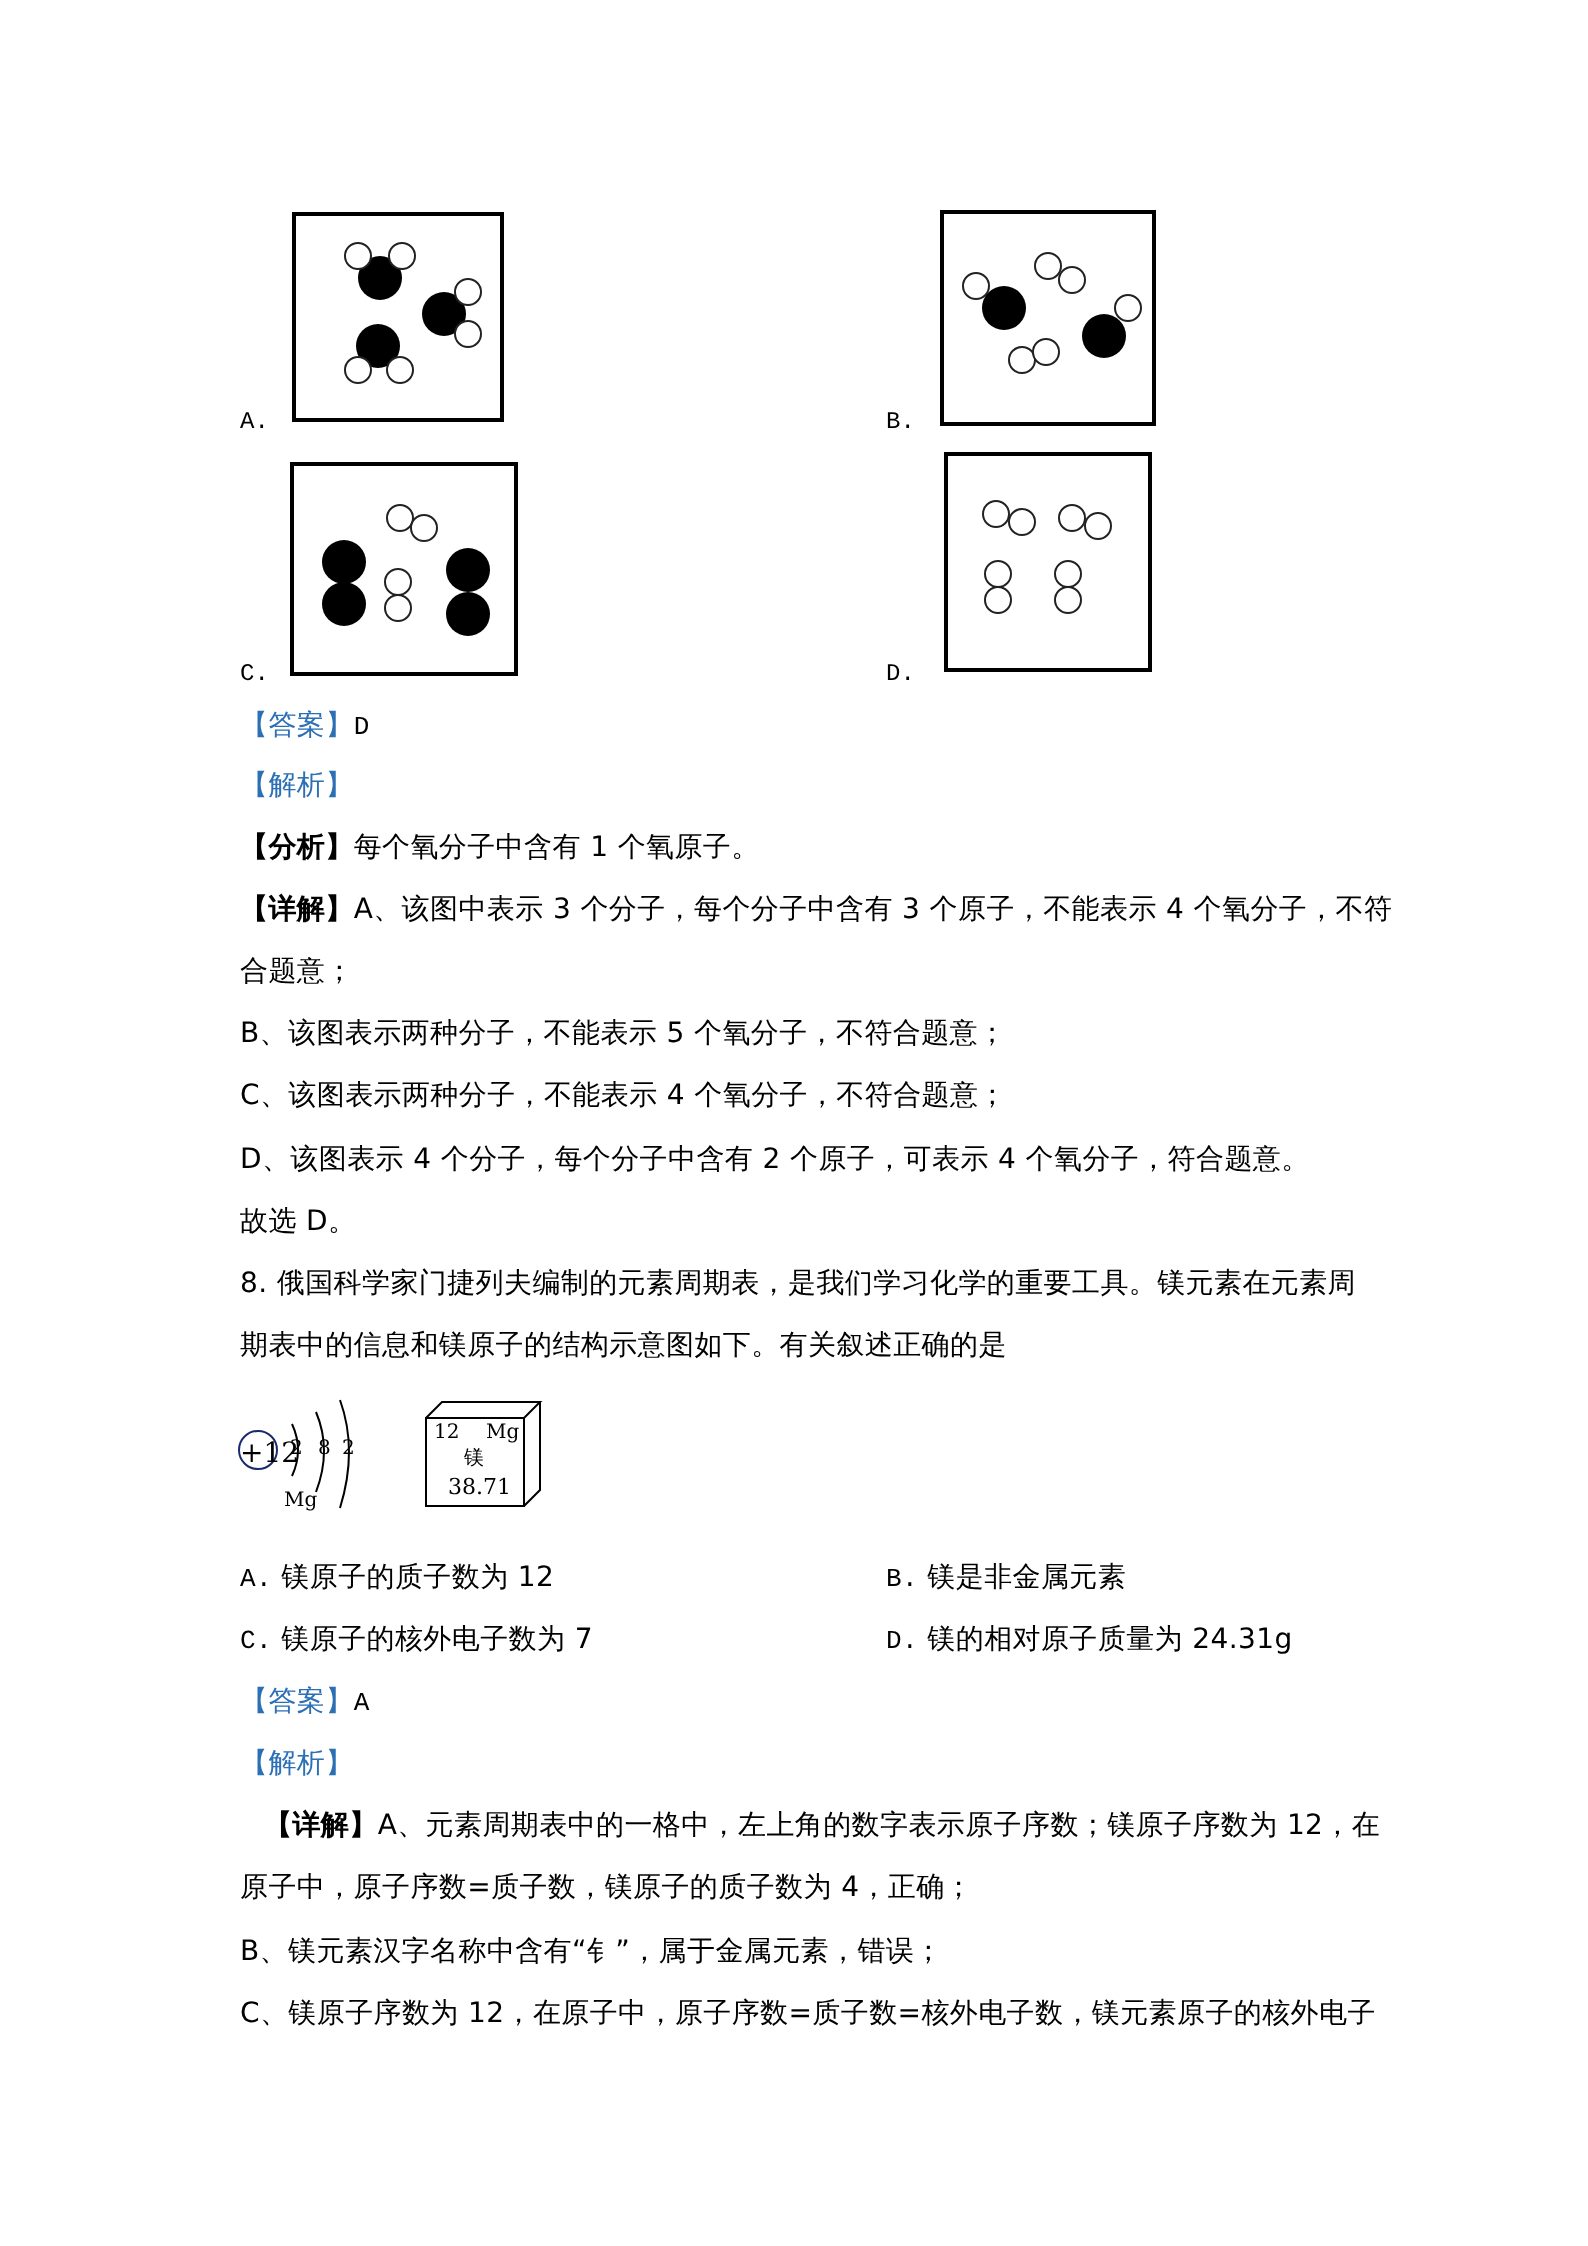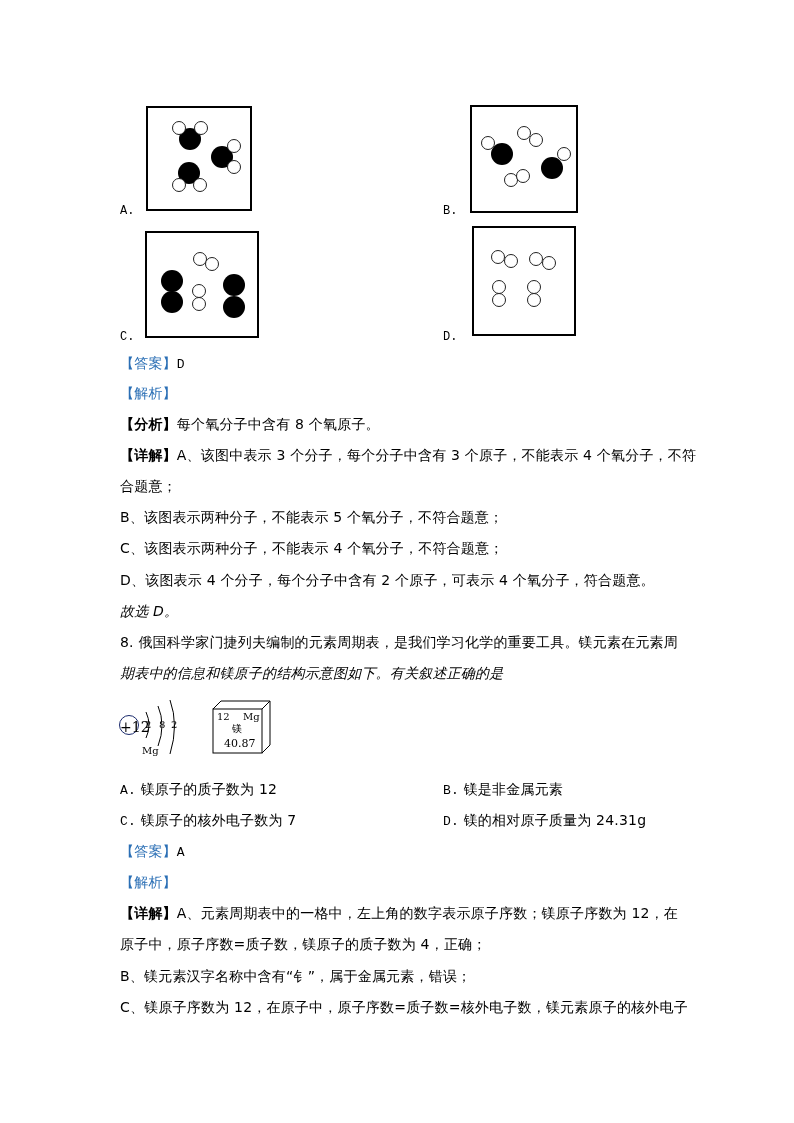--- a/index.html
+++ b/index.html
@@ -69,33 +69,33 @@
   <div class="atom small" style="left:53px;top:65px;"></div>
 </div>
 
 <div class="line" style="top:353px;">
   <span class="tag-blue">【答案】</span><span class="mono">D</span>
 </div>
 <div class="line" style="top:383px;">
   <span class="tag-blue">【解析】</span>
 </div>
 <div class="line" style="top:414px;">
-  <span style="font-weight:bold;">【分析】</span><span>每个氧分子中含有 8 个氧原子。</span>
+  <span style="font-weight:bold;">【分析】</span><span>每个氧分子中含有 1 个氧原子。</span>
 </div>
 <div class="line" style="top:445px;">
   <span style="font-weight:bold;">【详解】</span><span>A、该图中表示 3 个分子，每个分子中含有 3 个原子，不能表示 4 个氧分子，不符</span>
 </div>
 <div class="line" style="top:476px;">合题意；</div>
 <div class="line" style="top:507px;">B、该图表示两种分子，不能表示 5 个氧分子，不符合题意；</div>
 <div class="line" style="top:538px;">C、该图表示两种分子，不能表示 4 个氧分子，不符合题意；</div>
 <div class="line" style="top:570px;">D、该图表示 4 个分子，每个分子中含有 2 个原子，可表示 4 个氧分子，符合题意。</div>
-<div class="line" style="top:601px;font-style:italic;">故选 D。</div>
+<div class="line" style="top:601px;">故选 D。</div>
 
 <div class="line" style="top:632px;">8. 俄国科学家门捷列夫编制的元素周期表，是我们学习化学的重要工具。镁元素在元素周</div>
-<div class="line" style="top:663px;font-style:italic;">期表中的信息和镁原子的结构示意图如下。有关叙述正确的是</div>
+<div class="line" style="top:663px;">期表中的信息和镁原子的结构示意图如下。有关叙述正确的是</div>
 
 <div class="svgwrap" style="left:118px;top:698px;width:72px;height:62px;">
   <svg width="72" height="62" viewBox="0 0 72 62" xmlns="http://www.w3.org/2000/svg">
     <circle cx="11" cy="27" r="9.5" fill="none" stroke="#1a2a6c" stroke-width="1"></circle>
     <path d="M28 14 Q34 27 28 40" fill="none" stroke="#000" stroke-width="1"></path>
     <path d="M40 8 Q48 27 40 48" fill="none" stroke="#000" stroke-width="1"></path>
     <path d="M52 2 Q61 27 52 56" fill="none" stroke="#000" stroke-width="1"></path>
   </svg>
   <span class="abs" style="left:2px;top:21px;font-size:14px;">+12</span>
   <span class="abs" style="left:27px;top:21px;font-size:10px;">2</span>
@@ -106,21 +106,21 @@
 
 <div class="svgwrap" style="left:212px;top:700px;width:62px;height:55px;">
   <svg width="62" height="55" viewBox="0 0 62 55" xmlns="http://www.w3.org/2000/svg">
     <rect x="1" y="9" width="49" height="44" fill="#fff" stroke="#000" stroke-width="1"></rect>
     <polyline points="1,9 9,1 58,1 50,9" fill="none" stroke="#000" stroke-width="1"></polyline>
     <polyline points="58,1 58,45 50,53" fill="none" stroke="#000" stroke-width="1"></polyline>
   </svg>
   <span class="abs" style="left:5px;top:11px;font-size:10px;">12</span>
   <span class="abs" style="left:31px;top:11px;font-size:10px;">Mg</span>
   <span class="abs" style="left:20px;top:22px;font-size:10px;">镁</span>
-  <span class="abs" style="left:12px;top:37px;font-size:11px;">40.87</span>
+  <span class="abs" style="left:12px;top:37px;font-size:11px;">38.71</span>
 </div>
 
 <div class="line" style="top:779px;">
   <span class="mono">A.</span> <span>镁原子的质子数为 12</span>
 </div>
 <div class="line" style="top:779px;left:443px;">
   <span class="mono">B.</span> <span>镁是非金属元素</span>
 </div>
 <div class="line" style="top:810px;">
   <span class="mono">C.</span> <span>镁原子的核外电子数为 7</span>
@@ -128,18 +128,18 @@
 <div class="line" style="top:810px;left:443px;text-align:center;">
   <span class="mono">D.</span> <span>镁的相对原子质量为 24.31g</span>
 </div>
 
 <div class="line" style="top:841px;">
   <span class="tag-blue">【答案】</span><span class="mono">A</span>
 </div>
 <div class="line" style="top:872px;">
   <span class="tag-blue">【解析】</span>
 </div>
-<div class="line" style="top:903px;">
+<div class="line" style="top:903px;margin-left:12px;">
   <span style="font-weight:bold;">【详解】</span><span>A、元素周期表中的一格中，左上角的数字表示原子序数；镁原子序数为 12，在</span>
 </div>
 <div class="line" style="top:934px;">原子中，原子序数=质子数，镁原子的质子数为 4，正确；</div>
 <div class="line" style="top:966px;text-align:center;">B、镁元素汉字名称中含有“钅”，属于金属元素，错误；</div>
 <div class="line" style="top:997px;">C、镁原子序数为 12，在原子中，原子序数=质子数=核外电子数，镁元素原子的核外电子</div>
 
 </body></html>

